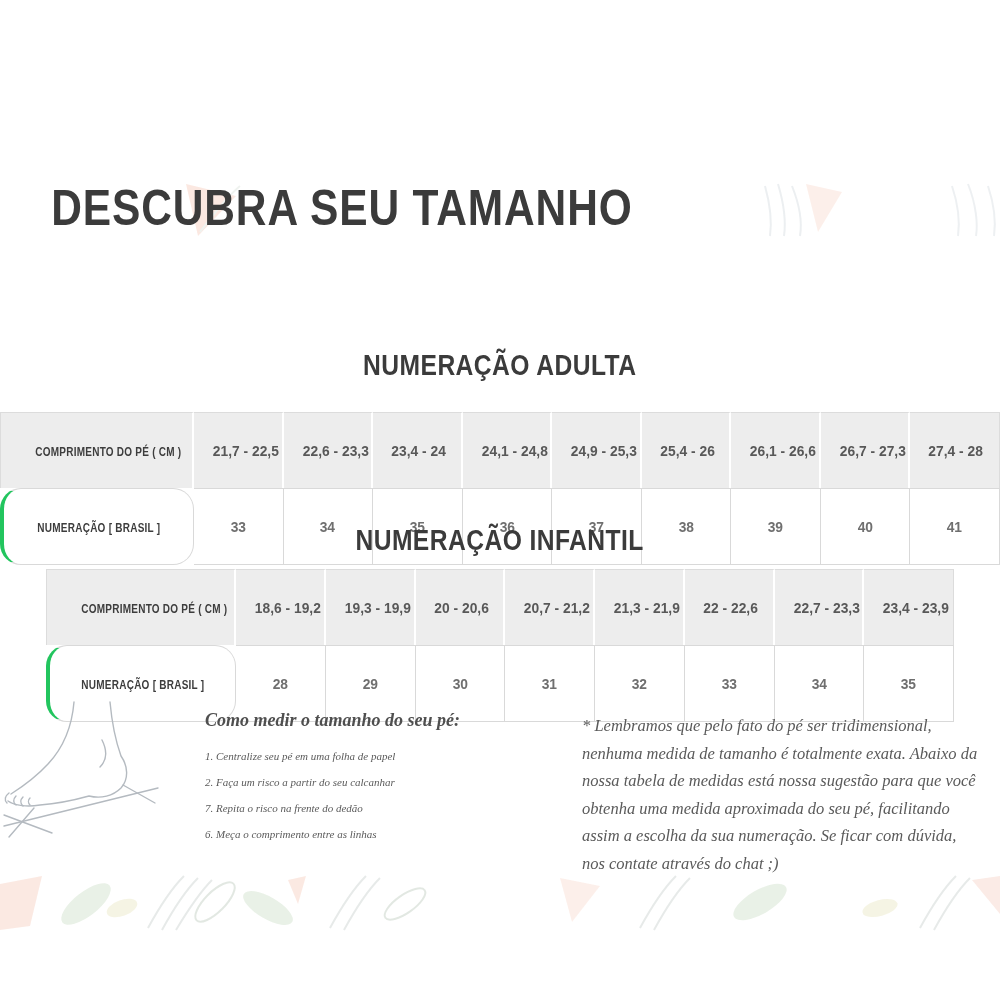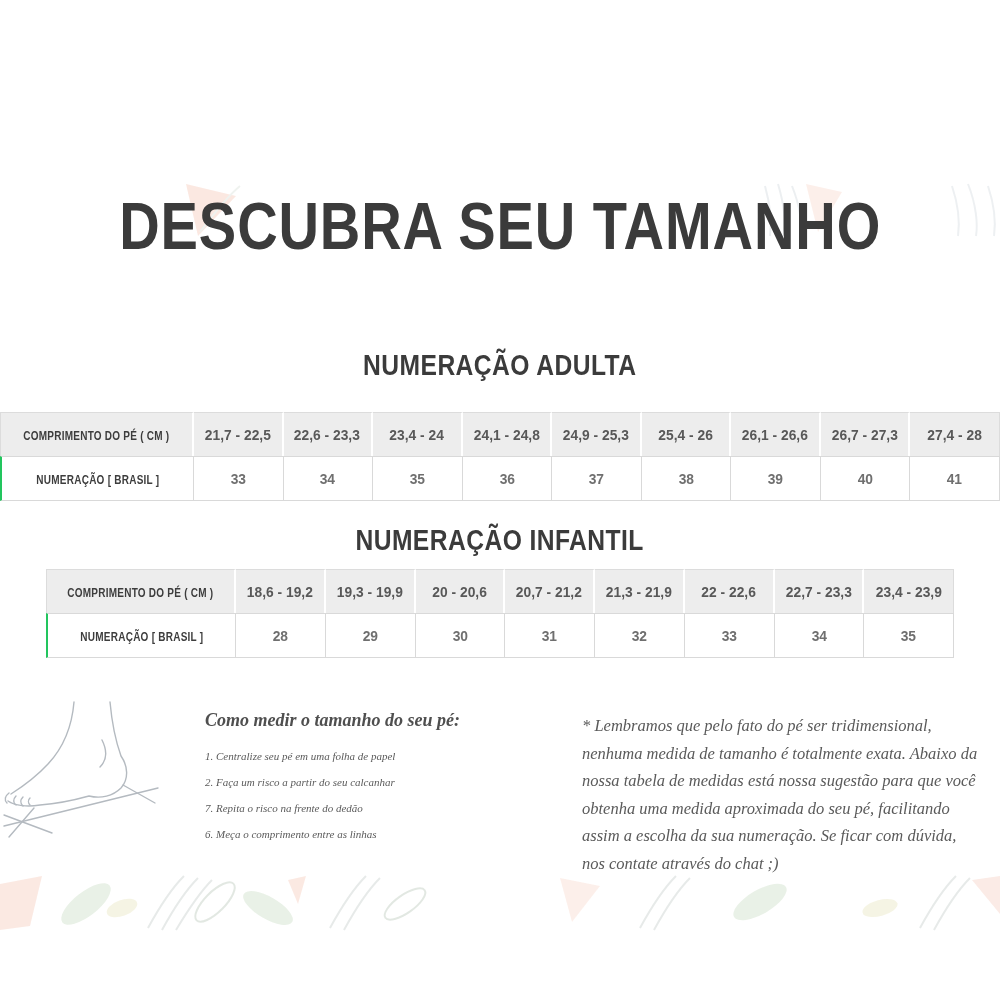--- a/index.html
+++ b/index.html
@@ -6,45 +6,45 @@
   .page{
     position:relative;width:1000px;height:1000px;background:#ffffff;
     overflow:hidden;font-family:"Liberation Sans",sans-serif;
   }
   .deco{position:absolute;left:0;width:1000px;pointer-events:none;}
   .cond{display:inline-block;transform:scaleX(0.85);transform-origin:center;white-space:nowrap;}
   .cond80{display:inline-block;transform:scaleX(0.8);transform-origin:center;white-space:nowrap;}
   .cond92{display:inline-block;transform:scaleX(0.92);transform-origin:center;white-space:nowrap;}
 
   .title{
-    position:absolute;top:190px;left:0;width:1000px;text-align:center;
-    font-size:66px;font-weight:bold;letter-spacing:1px;color:#3b3b3b;line-height:1.1;
+    position:absolute;top:181px;left:0;width:1000px;
+    font-size:50px;font-weight:bold;letter-spacing:1px;color:#3b3b3b;line-height:1.1;
   }
   .section-heading{
     position:absolute;left:0;width:1000px;text-align:center;
     font-size:29px;font-weight:bold;letter-spacing:.5px;color:#3b3b3b;
   }
   .heading-adult{top:349px;}
   .heading-kids{top:524px;}
 
   table.sizes{position:absolute;border-collapse:separate;border-spacing:0;table-layout:fixed;}
   table.adult{top:412px;left:0;width:1000px;}
   table.kids{top:569px;left:46px;width:908px;}
-  table.sizes td{height:43px;text-align:center;vertical-align:middle;padding:0;overflow:hidden;}
+  table.sizes td{height:43px;text-align:center;vertical-align:middle;padding:16px;overflow:hidden;}
   tr.r1 td{
     background:#ededed;border-top:1px solid #dcdcdc;border-right:2px solid #ffffff;
     font-weight:bold;font-size:15px;color:#585858;
   }
   tr.r1 td:first-child{border-left:1px solid #dcdcdc;}
   tr.r1 td:last-child{border-right:1px solid #dcdcdc;}
   tr.r2 td{
     background:#ffffff;border-top:1px solid #d9d9d9;border-bottom:1px solid #d9d9d9;
     border-right:1px solid #d9d9d9;font-weight:bold;font-size:15px;color:#6f6f6f;
   }
-  tr.r2 td:first-child{border-left:2px solid #22c55e;}
+  tr.r2 td:first-child{border-left:4px solid #22c55e;border-radius:21px;}
   td.rowlabel .cond80{font-size:12.5px;color:#3d3d3d;letter-spacing:.3px;}
 
   .serif{font-family:Liberation Serif, serif;font-style:italic;color:#5a5a5a;}
   .howto{position:absolute;left:205px;top:710px;width:340px;}
   .howto-heading{font-size:18px;font-weight:bold;color:#4f4f4f;margin-bottom:12px;}
   .howto-step{font-size:11px;line-height:26px;}
   .note{
     position:absolute;left:582px;top:712px;width:396px;
     font-size:16.5px;line-height:27.5px;
   }

